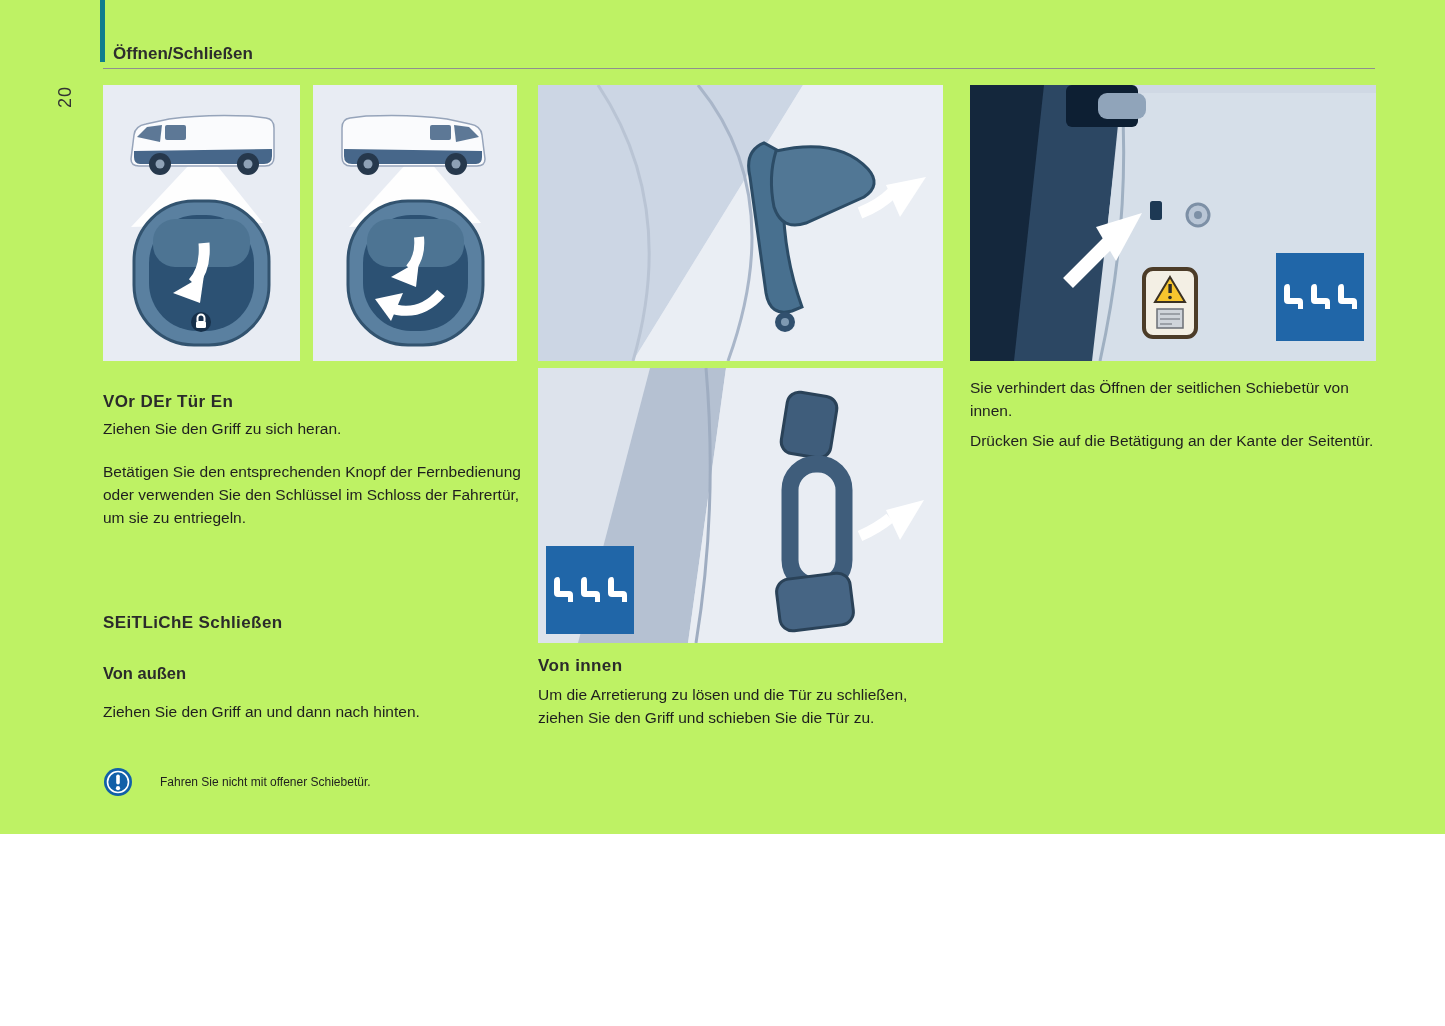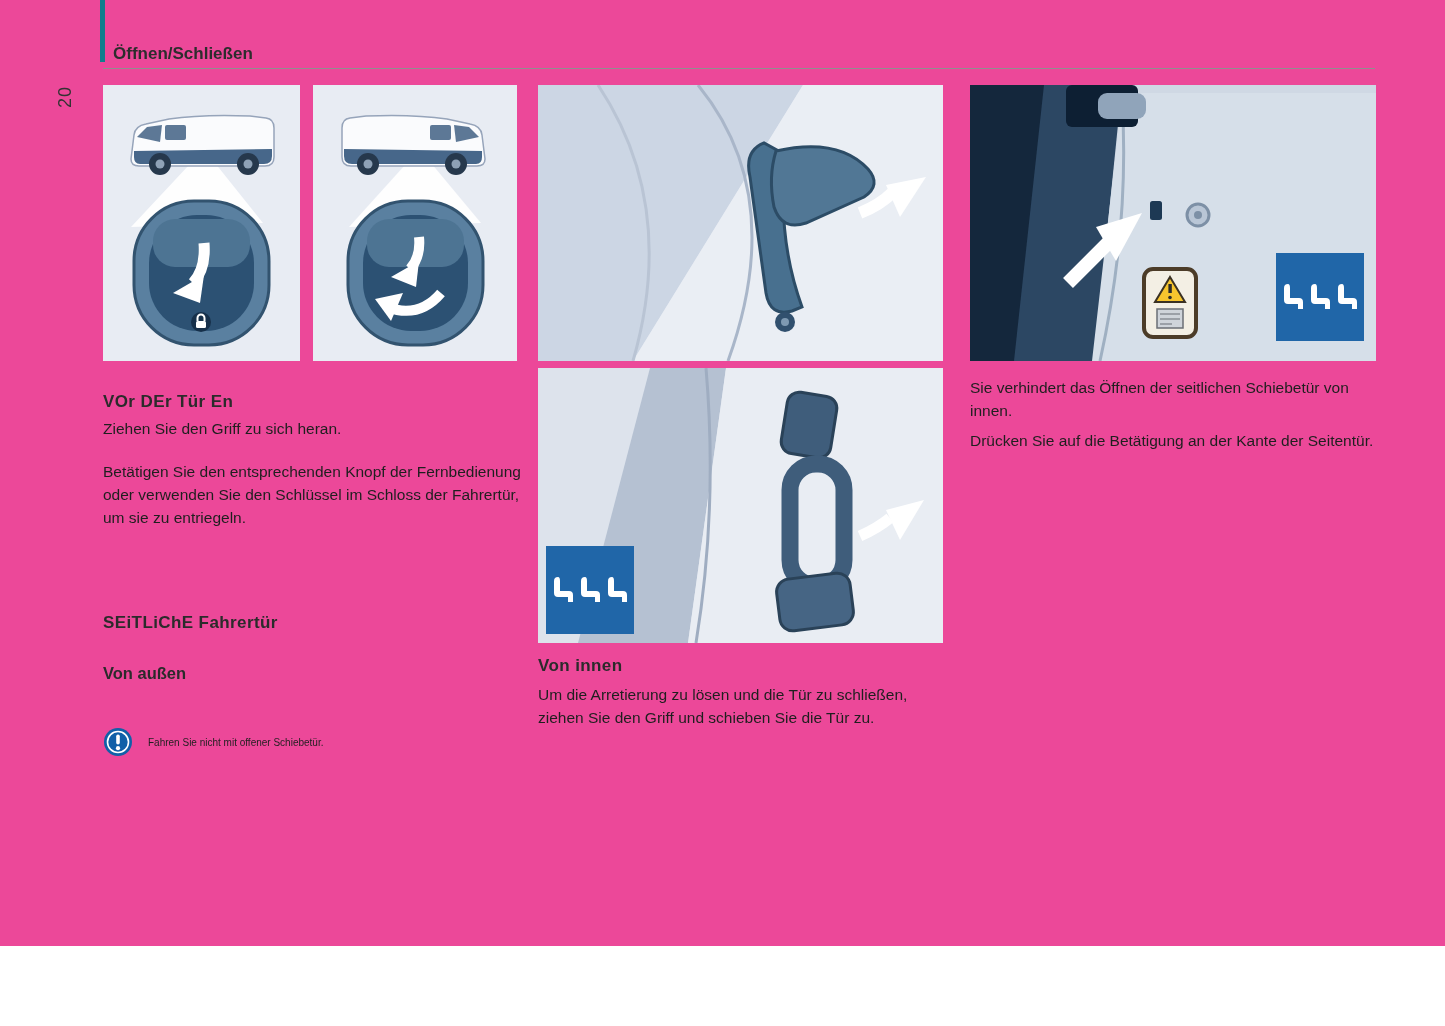--- a/index.html
+++ b/index.html
@@ -1,19 +1,19 @@
 <!DOCTYPE html>
 <html><head>
 <meta charset="utf-8">
 <style>
   * { margin:0; padding:0; box-sizing:border-box; }
   html,body { background:#ffffff; }
   body { font-family:"Liberation Sans", sans-serif; color:#1f1f1f; }
 
-  .page { position:relative; width:1445px; height:946px; background:#ec4899; overflow:hidden; }
+  .page { position:relative; width:1445px; height:834px; background:#bef264; overflow:hidden; }
 
   
   .accent-bar { position:absolute; left:100px; top:0; width:5px; height:62px; background:#0f7e8d; }
   .header-title { position:absolute; left:113px; top:44px; font-size:17px; font-weight:bold; color:#2d2d2d; }
   .header-rule { position:absolute; left:103px; top:68px; width:1272px; height:1px; background:#8f8f8f; }
   .page-number { position:absolute; left:55px; top:86px; font-size:18px; color:#333;
                  writing-mode:vertical-rl; transform:rotate(180deg); letter-spacing:1px; }
 
   
   .col { position:absolute; top:85px; }
@@ -32,21 +32,21 @@
   .col1 .sec.first  { margin-top:31px; }
   .col1 p.p-a { margin-top:20px; }
   .col1 p.p-b { margin-top:5px; }
   .col1 .sec.second { margin-top:84px; }
   .col1 p.p-c { margin-top:17px; }
   .col1 .sub  { margin-top:31px; }
   .col1 p.p-d { margin-top:17px; }
 
   .warning-row { margin-top:44px; display:flex; align-items:center; gap:15px; }
   .warn-icon { flex:0 0 auto; width:30px; height:30px; }
-  .warn-text { font-size:10px; color:#1f1f1f; }
+  .warn-text { font-size:12px; color:#1f1f1f;margin-left:12px; }
 
   .col2 .sec { margin-top:13px; }
   .col2 p.m1 { margin-top:14px; }
   .col2 p.m2 { margin-top:7px; }
 
   .col3 .sec { margin-top:23px; }
   .col3 p.m1 { margin-top:15px; }
   .col3 p.m2 { margin-top:7px; }
 
   .defs-holder { position:absolute; width:0; height:0; overflow:hidden; }
@@ -120,23 +120,24 @@
           <path d="M128 208 Q106 234 74 222" stroke="#ffffff" stroke-width="10" fill="none"></path>
           <polygon points="62,214 90,208 78,236" fill="#ffffff"></polygon>
         </g>
       </svg>
     </div>
 
     <h2 class="sec first">VOr DEr Tür En</h2>
     <p class="body p-b">Ziehen Sie den Griff zu sich heran.</p>
     <p class="body p-a">Betätigen Sie den entsprechenden Knopf der Fernbedienung oder verwenden Sie den Schlüssel im Schloss der Fahrertür, um sie zu entriegeln.</p>
 
-    <h2 class="sec second">SEiTLiChE Fahrertür</h2>
+    <h2 class="sec second">SEiTLiChE Schließen</h2>
 
     <h3 class="sub">Von außen</h3>
+    <p class="body p-d">Ziehen Sie den Griff an und dann nach hinten.</p>
 
     <div class="warning-row">
       <span class="warn-icon">
         <svg width="30" height="30" viewBox="0 0 30 30">
           <circle cx="15" cy="15" r="14" fill="#1160a8"></circle>
           <circle cx="15" cy="15" r="10.5" fill="none" stroke="#ffffff" stroke-width="1.6"></circle>
           <rect x="13.2" y="7.5" width="3.6" height="10" rx="1.8" fill="#ffffff"></rect>
           <circle cx="15" cy="21.2" r="2.1" fill="#ffffff"></circle>
         </svg>
       </span>

